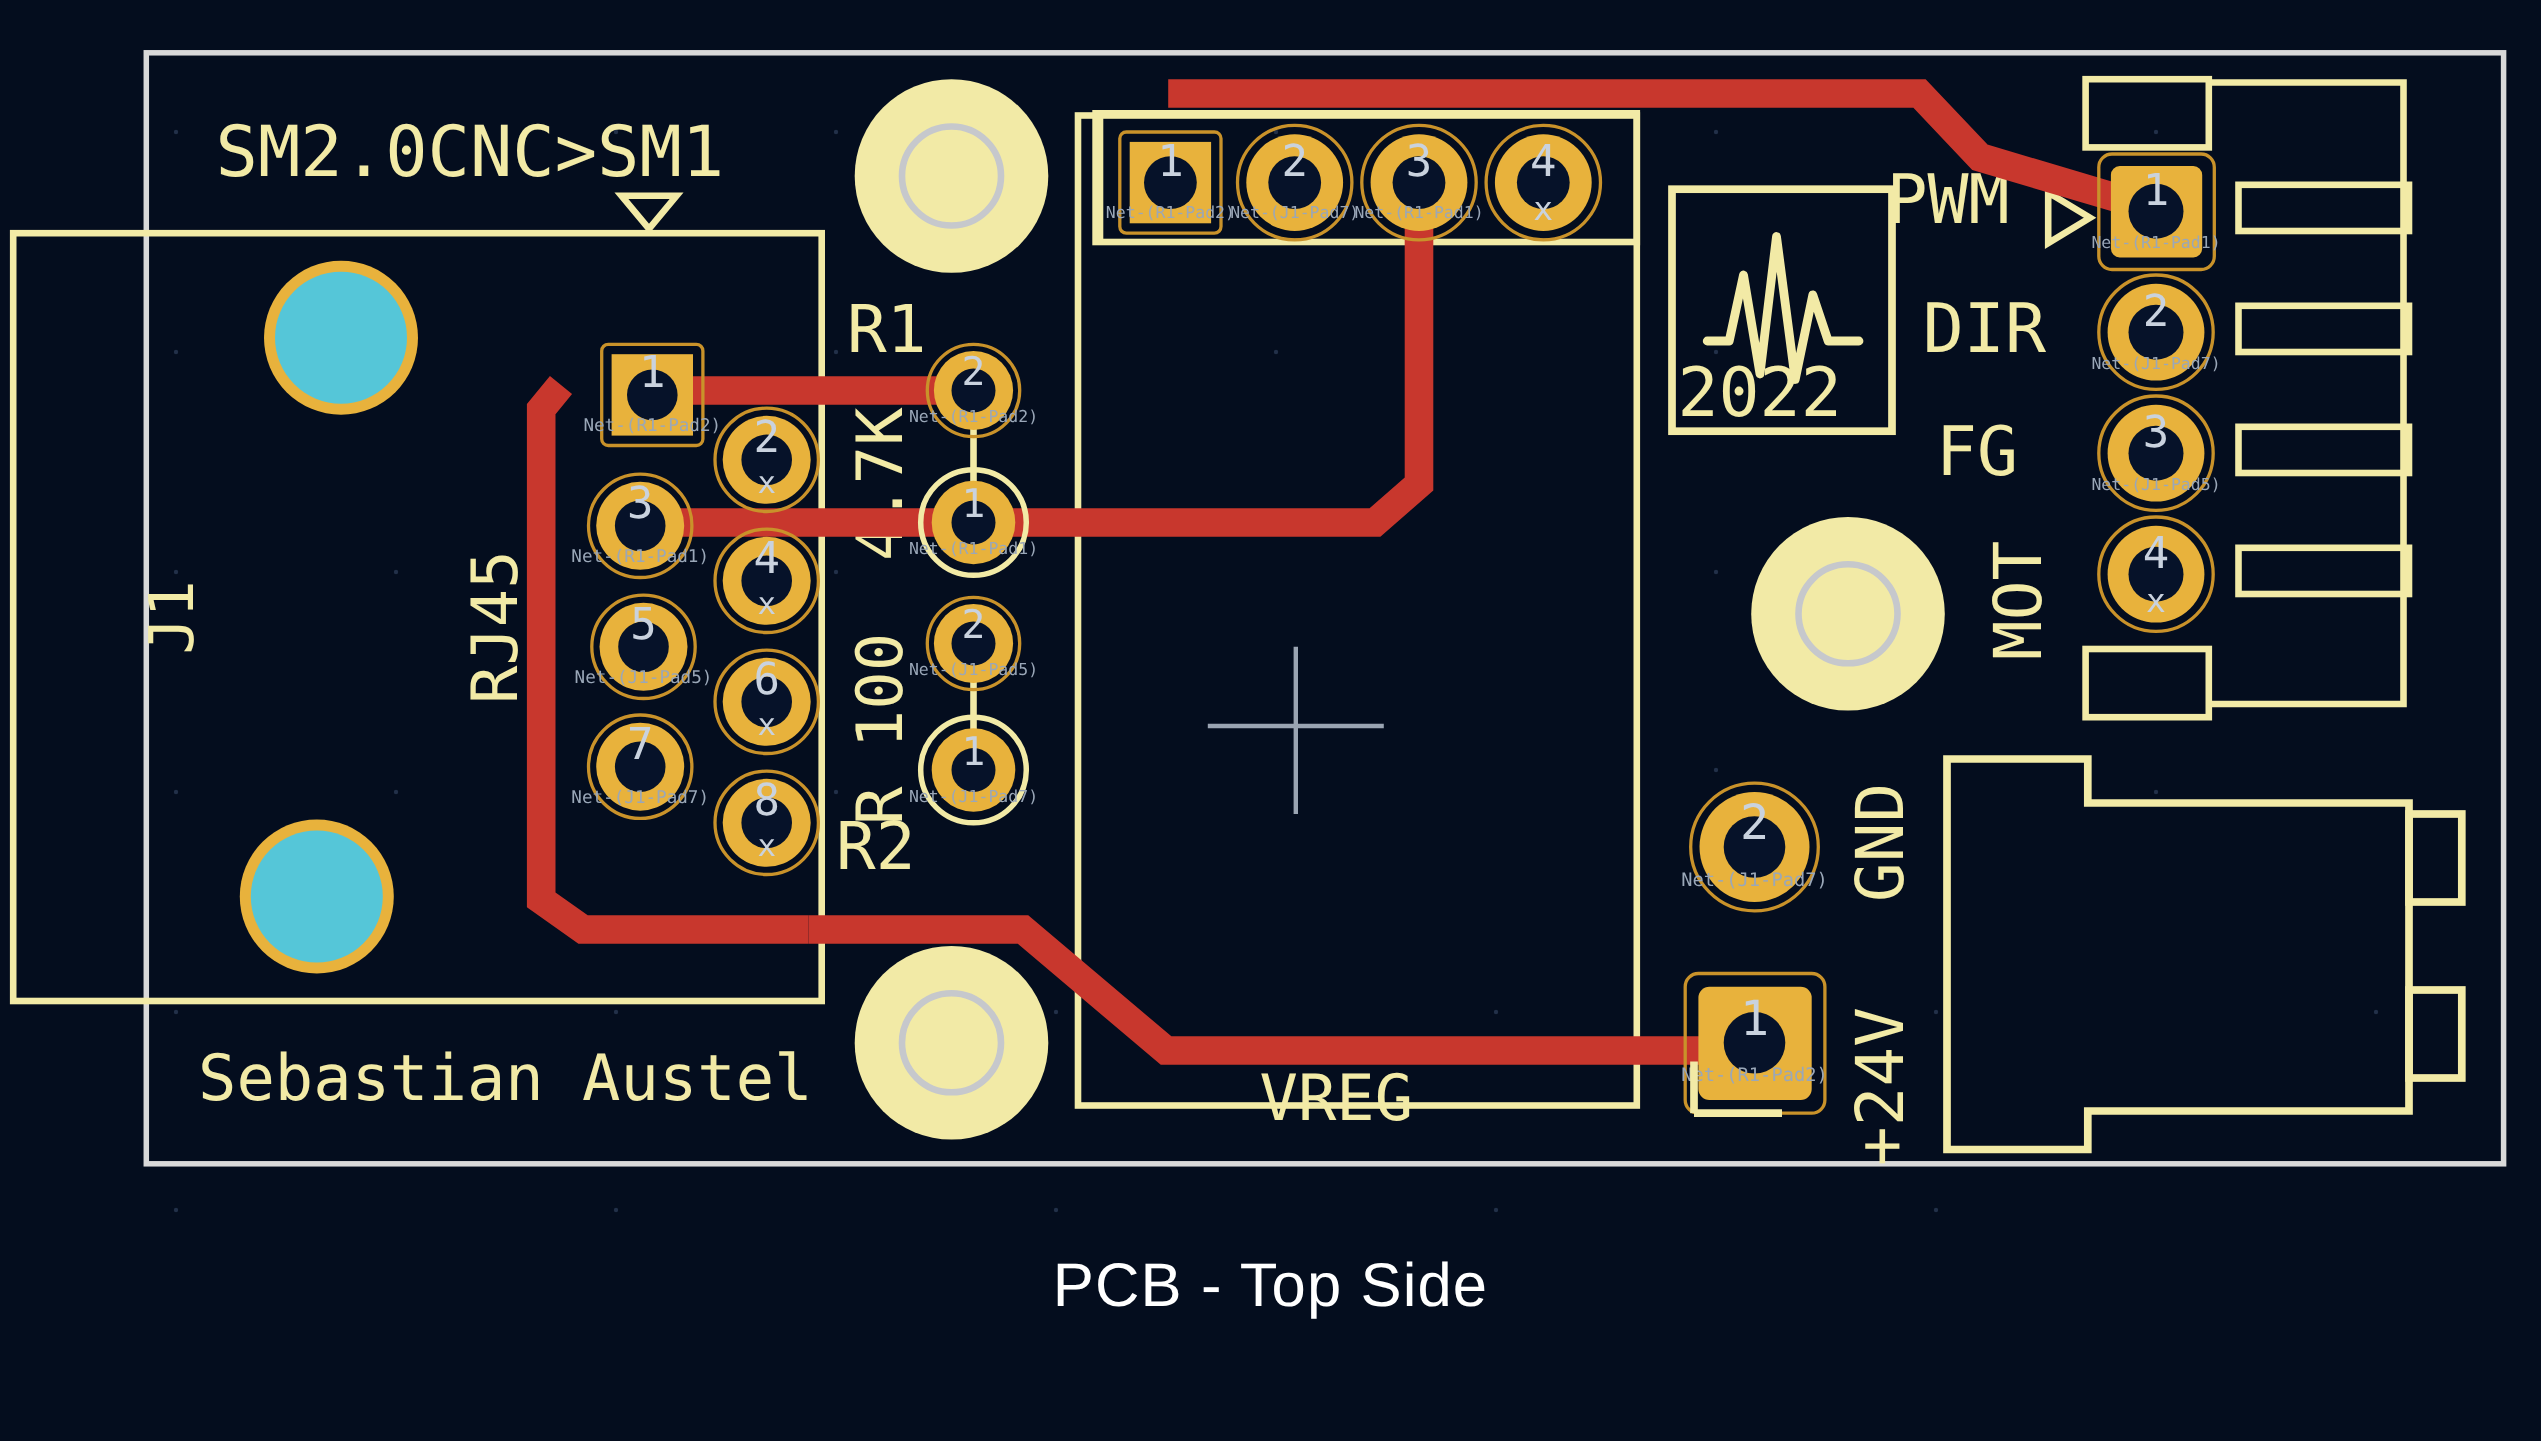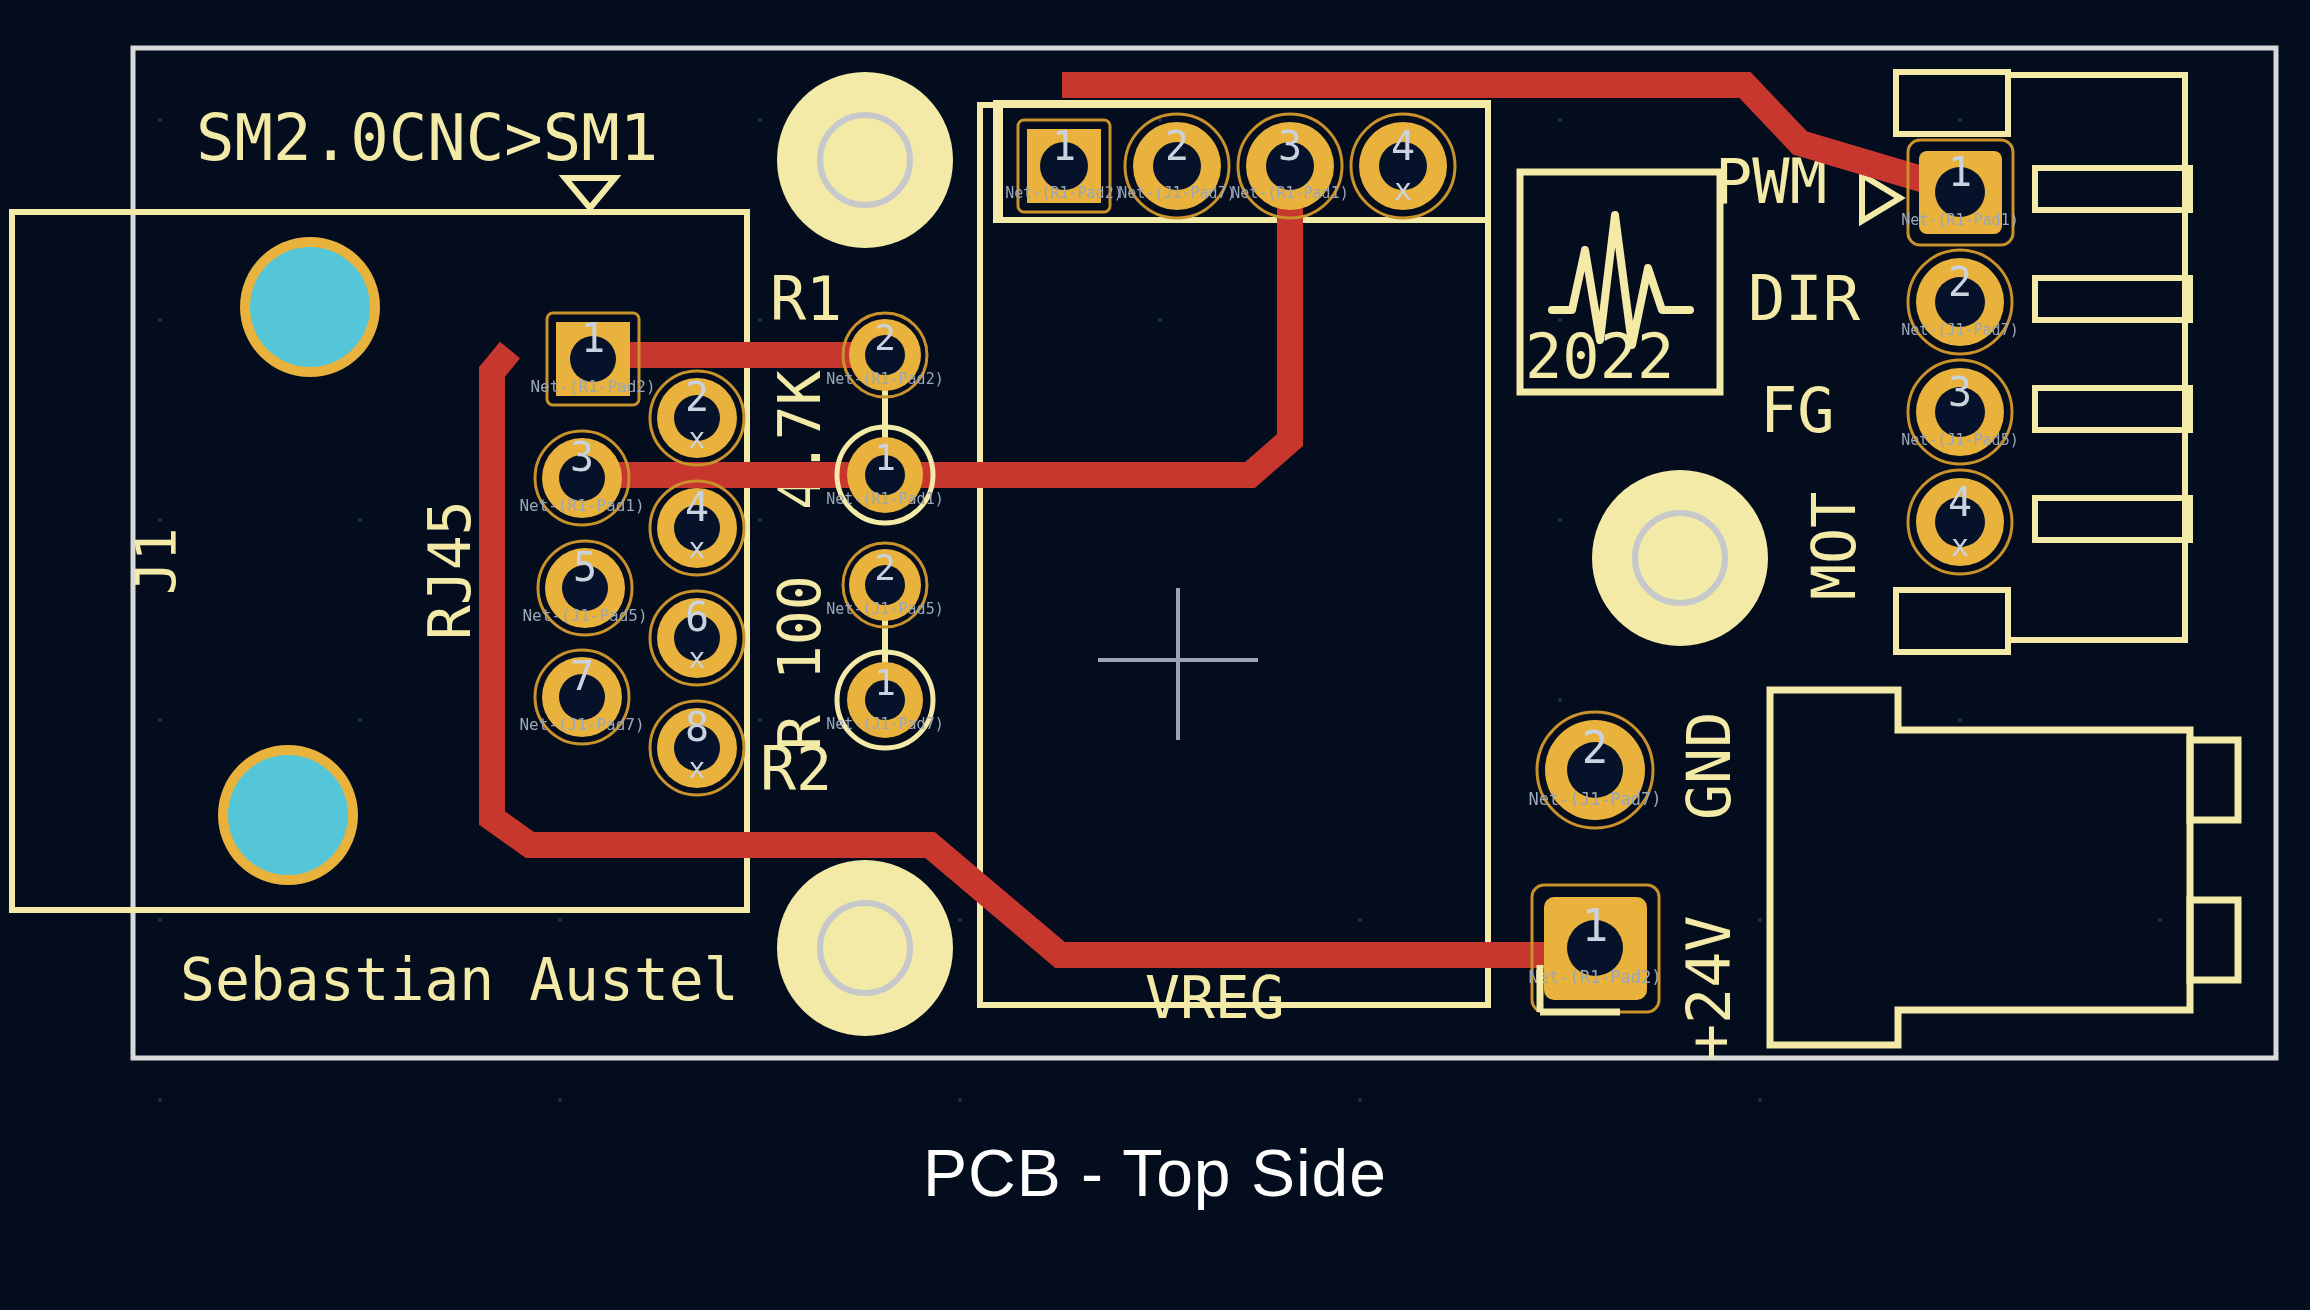--- a/index.html
+++ b/index.html
@@ -1,21 +1,21 @@
 <!DOCTYPE html>
 <html><head>
 <meta charset="utf-8">
 <style>
   html,body{margin:0;padding:0;background:#040d1e;}
   body{width:2310px;height:1310px;overflow:hidden;font-family:"DejaVu Sans Mono",monospace;}
   #stage{position:relative;width:2310px;height:1310px;background:#040d1e;}
   svg{display:block;}
   .cap{
     position:absolute;left:0;right:0;top:1135px;text-align:center;
-    color:#ffffff;font-family:"Liberation Sans",sans-serif;font-size:66px;letter-spacing:1px;
+    color:#ffffff;font-family:"Liberation Sans",sans-serif;font-size:56px;letter-spacing:1px;
   }
 </style>
 </head>
 <body>
 
 <div id="stage">
 <svg width="2310" height="1310" viewBox="0 0 2310 1310">
 
   <defs>
     <g id="dotgrid"></g>

